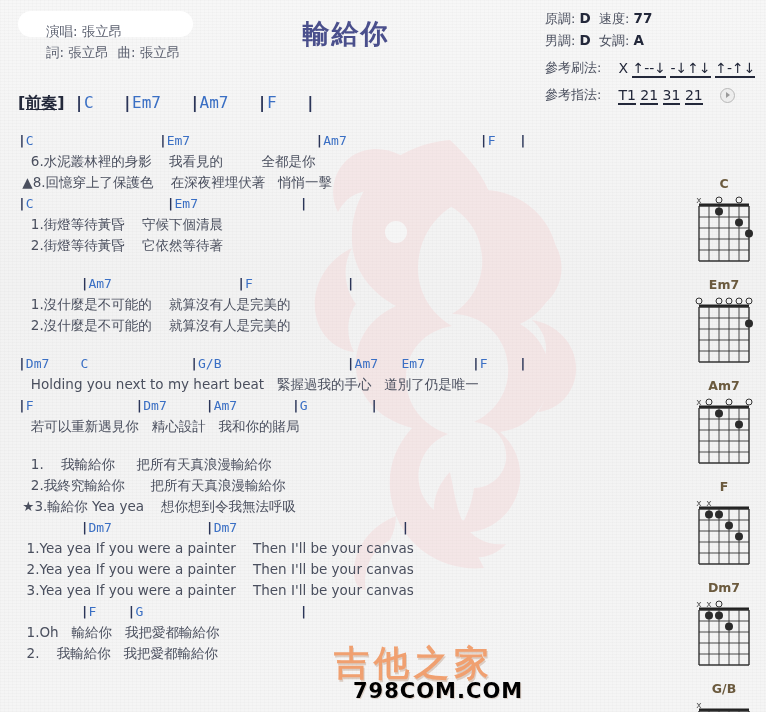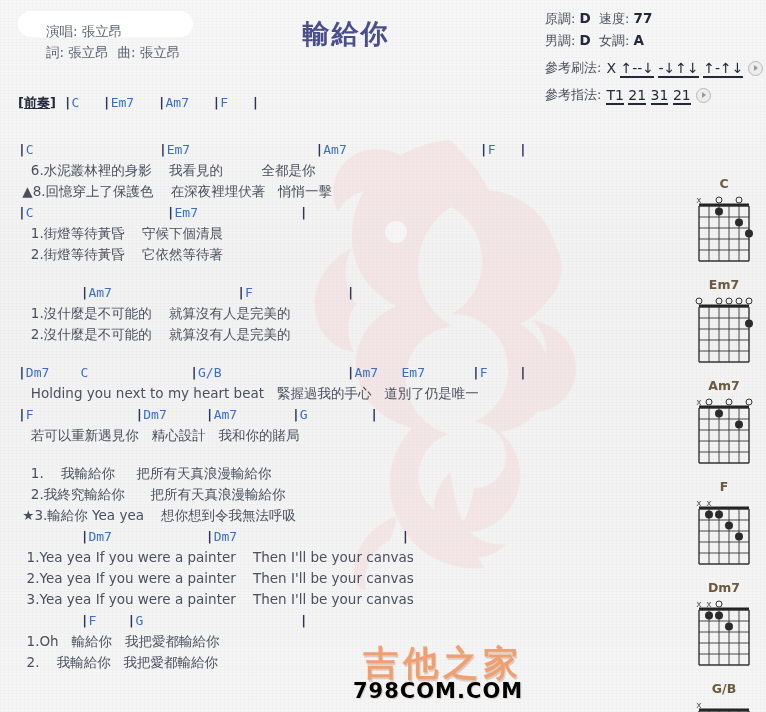--- a/index.html
+++ b/index.html
@@ -25,21 +25,20 @@
   }
   #site-watermark {
     position: absolute; left: 305px; top: 645px; z-index: 3;
     pointer-events: none; text-align: center;
   }
   #site-watermark .wm-cn {
     font-size: 35px; font-weight: bold; color: #f0a070;
     letter-spacing: 5px; line-height: 1.05;
     text-shadow: 1px 2px 0 rgba(150,90,50,0.25);
     font-family: "DejaVu Sans", sans-serif;
-    text-align: right;
   }
   #site-watermark .wm-en {
     font-size: 21px; font-weight: bold; color: #000000;
     letter-spacing: 1px; line-height: 1.1; margin-top: -2px;
     text-shadow: 1px 1px 0 rgba(150,90,50,0.22);
     font-family: "DejaVu Sans", sans-serif;
     margin-left: 48px;
   }
 
   #content { position: relative; z-index: 4; width: 766px; height: 712px; }
@@ -65,21 +64,21 @@
   #credit-singer { top: 23px; }
   #credit-writer { top: 44px; }
 
   #meta-block { position: absolute; left: 545px; top: 10px; width: 221px; }
   .meta-row {
     font-size: 13px; color: #4a4f5e; white-space: pre;
     margin-bottom: 4px; font-family: "DejaVu Sans", sans-serif;
   }
   .meta-row b { color: #23283a; font-size: 13.5px; }
   .meta-pattern-row {
-    display: flex; align-items: center; gap: 5px;
+    display: flex; align-items: center; gap: 17px;
     margin-top: 9px; font-size: 13px; color: #4a4f5e;
     font-family: "DejaVu Sans", sans-serif;
   }
   .pattern-label { white-space: pre; }
   .pattern-glyphs {
     font-size: 14px; color: #23283a; letter-spacing: 0px;
     white-space: pre; font-family: "DejaVu Sans", sans-serif;
   }
   .pattern-glyphs .grp { border-bottom: 2px solid #23283a; padding-bottom: 0px; }
   .pattern-glyphs .nobar { border-bottom: none; }
@@ -98,21 +97,21 @@
   }
 
   
   #song-body {
     position: absolute; left: 18px; top: 92px;
     width: 660px;
     font-family: "DejaVu Sans Mono", monospace;
     font-size: 13px;
   }
   .line { white-space: pre; height: 21px; line-height: 21px; }
-  .line.intro { font-size: 13px; margin-bottom: 9px; }
+  .line.intro { font-size: 16px; }
   .line.chordline { color: #3a6fc4; letter-spacing: 0px; }
   .line.lyricline { color: #4a4f5e; font-family: "DejaVu Sans", sans-serif; font-size: 13.5px; }
   .bar { color: #2b3558; font-weight: bold; }
   .tag { color: #23283a; font-weight: bold; text-decoration: underline; font-family: "DejaVu Sans", sans-serif; }
   .spacer { height: 17px; }
 
   
   #chord-column {
     position: absolute; left: 688px; top: 176px;
     width: 72px;

